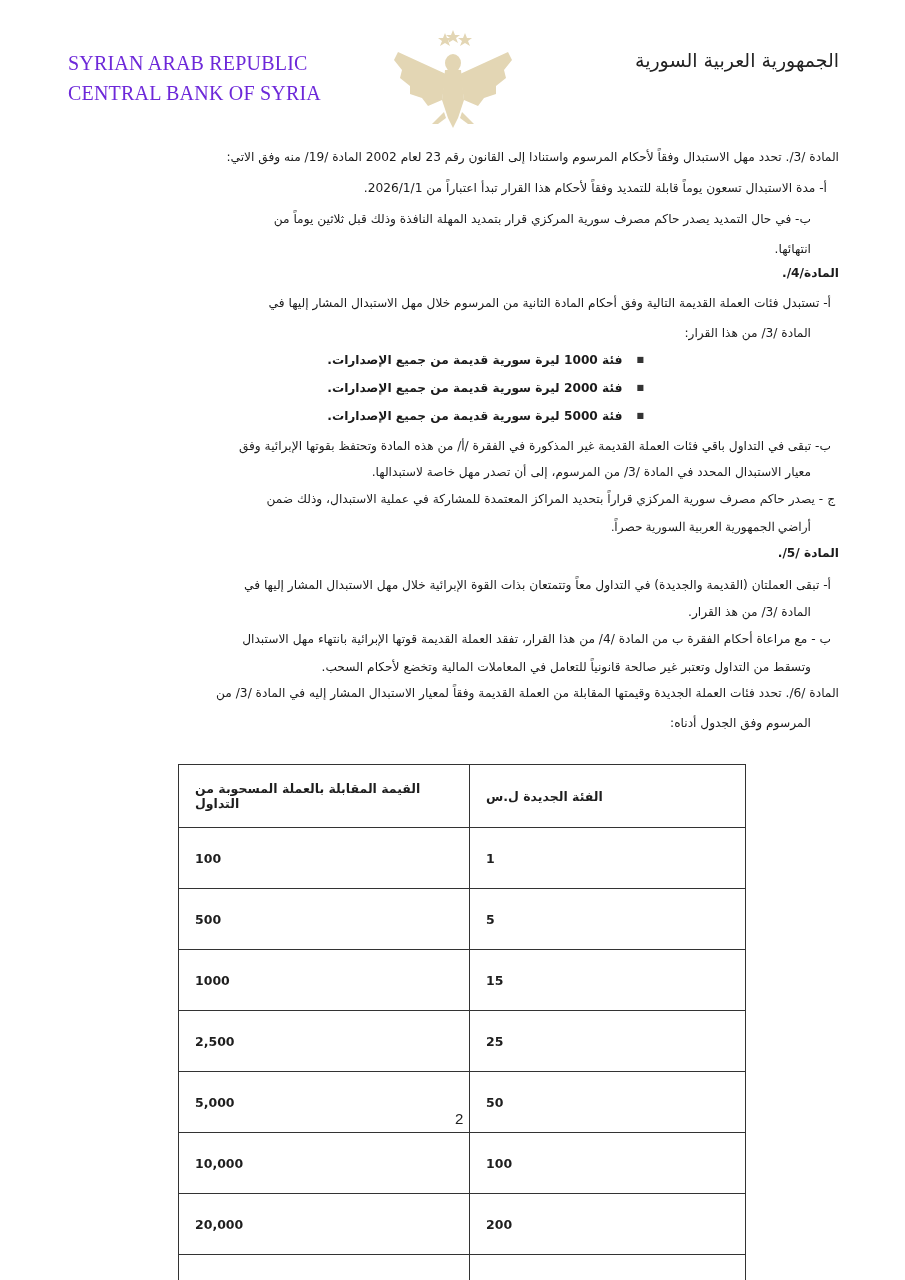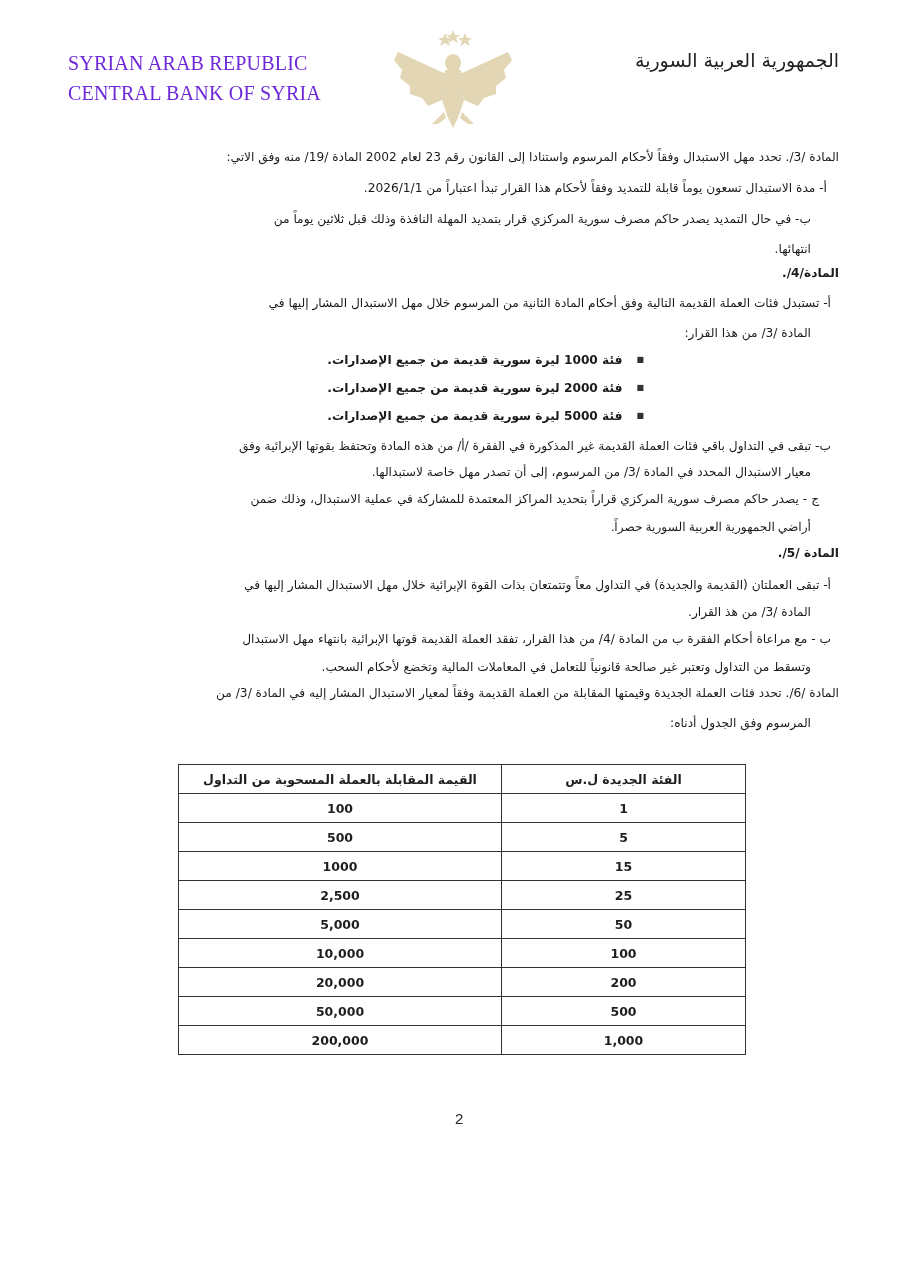--- a/index.html
+++ b/index.html
@@ -6,21 +6,21 @@
     body { width:905px; height:1280px; position:relative; overflow:hidden; color:#1a1a1a; font-family:"DejaVu Sans", sans-serif; }
     .header-en { position:absolute; left:68px; top:48px; font-family:"Liberation Serif", serif; font-size:20px; line-height:30px; color:#6d28d9; letter-spacing:0.2px; }
     .header-en div { white-space:nowrap; }
     .header-ar { position:absolute; right:66px; top:44px; direction:rtl; text-align:right; font-family:"DejaVu Sans", sans-serif; font-size:19px; line-height:32px; color:#222; }
     .emblem { position:absolute; left:388px; top:30px; width:130px; height:100px; }
     .body-text { position:absolute; left:110px; right:66px; direction:rtl; text-align:right; font-family:"DejaVu Sans", sans-serif; font-size:12.2px; color:#1b1b1b; }
     .line { position:absolute; right:0; white-space:nowrap; }
     .bold { font-weight:bold; }
     .bullet::before { content:"■"; font-size:8px; margin-left:14px; position:relative; top:-2px; color:#333; }
     table.denoms { position:absolute; left:178px; top:764px; width:568px; border-collapse:collapse; direction:rtl; font-family:"DejaVu Sans", sans-serif; font-size:12.5px; font-weight:bold; color:#1e1e1e; }
-    table.denoms th, table.denoms td { border:1.3px solid #333; height:28px; text-align:center; padding:0; }
+    table.denoms th, table.denoms td { border:1.3px solid #333; height:28px; text-align:left; padding:16px; }
     table.denoms th { height:28px; font-size:12.5px; }
     table.denoms .c-new { width:243px; }
     .page-num { position:absolute; left:455px; top:1110px; font-family:"Liberation Sans", sans-serif; font-size:15px; color:#222; }
   </style>
 </head>
 <body>
 
 <div class="header-en">
   <div>SYRIAN ARAB REPUBLIC</div>
   <div>CENTRAL BANK OF SYRIA</div>
@@ -53,21 +53,21 @@
   <div class="line" style="top:92px; right:28px;">انتهائها.</div>
 
   <div class="line bold" style="top:116px; right:0;">المادة/4/.</div>
   <div class="line" style="top:146px; right:8px;">أ- تستبدل فئات العملة القديمة التالية وفق أحكام المادة الثانية من المرسوم خلال مهل الاستبدال المشار إليها في</div>
   <div class="line" style="top:176px; right:28px;">المادة /3/ من هذا القرار:</div>
   <div class="line bold bullet" style="top:203px; right:195px;">فئة 1000 ليرة سورية قديمة من جميع الإصدارات.</div>
   <div class="line bold bullet" style="top:231px; right:195px;">فئة 2000 ليرة سورية قديمة من جميع الإصدارات.</div>
   <div class="line bold bullet" style="top:259px; right:195px;">فئة 5000 ليرة سورية قديمة من جميع الإصدارات.</div>
   <div class="line" style="top:289px; right:8px;">ب-  تبقى في التداول باقي فئات العملة القديمة غير المذكورة في الفقرة /أ/ من هذه المادة وتحتفظ بقوتها الإبرائية وفق</div>
   <div class="line" style="top:315px; right:28px;">معيار الاستبدال المحدد في المادة /3/ من المرسوم، إلى أن تصدر مهل خاصة لاستبدالها.</div>
-  <div class="line" style="top:342px; right:20px;margin-left:16px;">ج - يصدر حاكم مصرف سورية المركزي قراراً بتحديد المراكز المعتمدة للمشاركة في عملية الاستبدال، وذلك ضمن</div>
+  <div class="line" style="top:342px; right:4px;margin-left:16px;">ج - يصدر حاكم مصرف سورية المركزي قراراً بتحديد المراكز المعتمدة للمشاركة في عملية الاستبدال، وذلك ضمن</div>
   <div class="line" style="top:370px; right:28px;font-family:Liberation Serif, serif;">أراضي الجمهورية العربية السورية حصراً.</div>
 
   <div class="line bold" style="top:396px; right:0;">المادة /5/.</div>
   <div class="line" style="top:428px; right:8px;">أ- تبقى العملتان (القديمة والجديدة) في التداول معاً وتتمتعان بذات القوة الإبرائية خلال مهل الاستبدال المشار إليها في</div>
   <div class="line" style="top:455px; right:28px;">المادة /3/ من هذ القرار.</div>
   <div class="line" style="top:482px; right:8px;">ب - مع مراعاة أحكام الفقرة ب من المادة /4/ من هذا القرار، تفقد العملة القديمة قوتها الإبرائية بانتهاء مهل الاستبدال</div>
   <div class="line" style="top:510px; right:28px;">وتسقط من التداول وتعتبر غير صالحة قانونياً للتعامل في المعاملات المالية وتخضع لأحكام السحب.</div>
 
   <div class="line" style="top:536px; right:0;">المادة /6/. تحدد فئات العملة الجديدة وقيمتها المقابلة من العملة القديمة وفقاً لمعيار الاستبدال المشار إليه في المادة /3/ من</div>
   <div class="line" style="top:566px; right:28px;">المرسوم وفق الجدول أدناه:</div>

